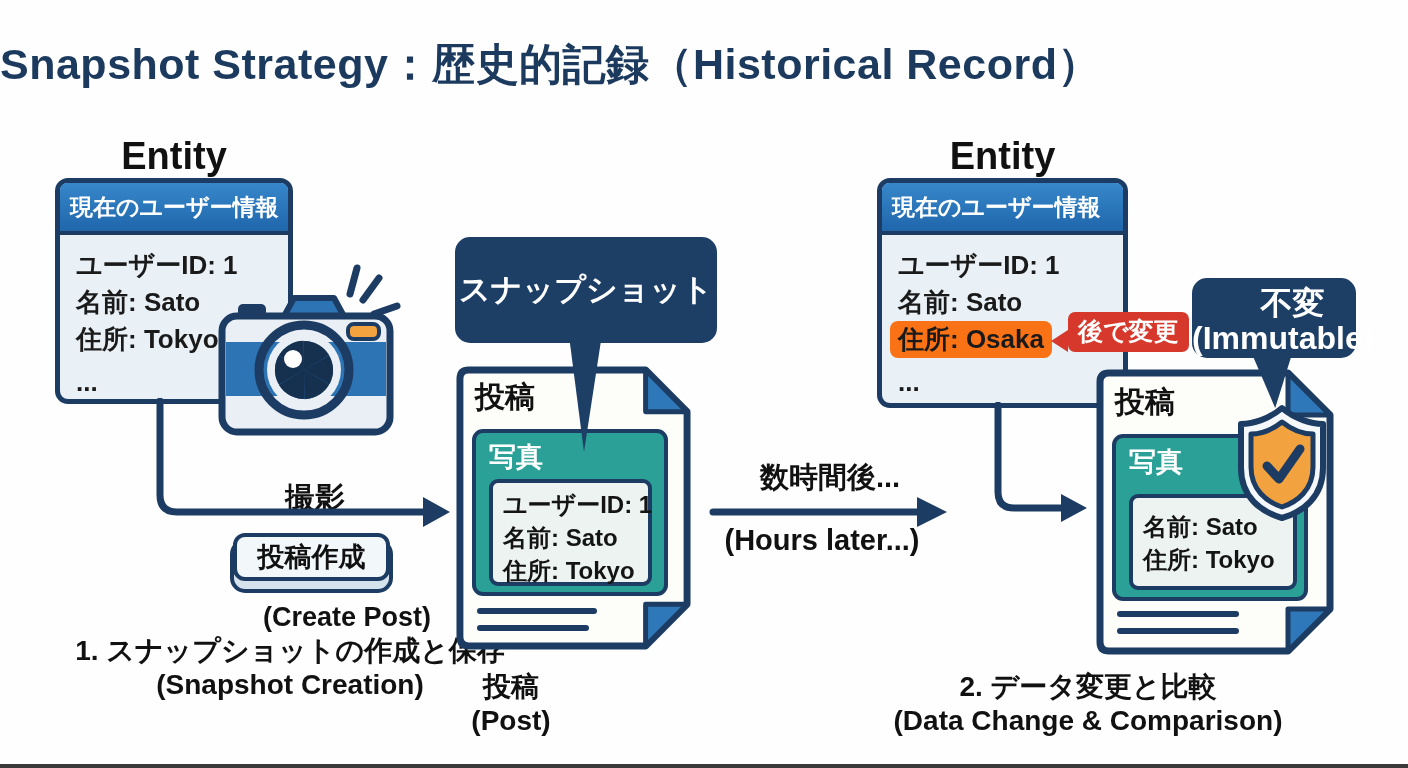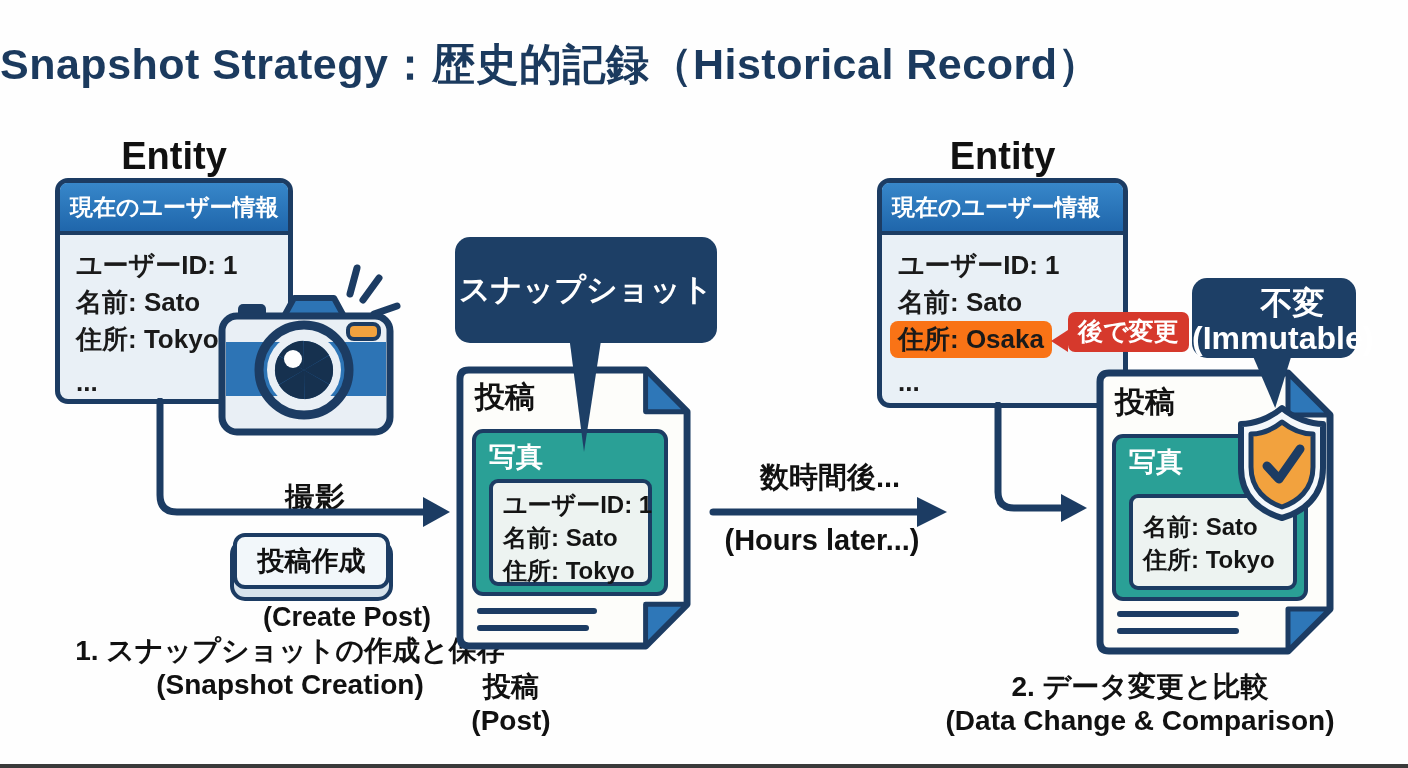--- a/index.html
+++ b/index.html
@@ -128,21 +128,21 @@
     </g>
     <circle cx="77" cy="103" r="9" fill="#ffffff"></circle>
   </svg>
   <div class="abs camera-caption" style="left:245px;top:436px;width:140px;margin-top:42px;">撮影</div>
 
   <svg class="abs" style="left:130px;top:398px;" width="330" height="132" viewBox="0 0 330 132">
     <path d="M30,3 V97 Q30,114 47,114 H293" fill="none" stroke="#1c3c63" stroke-width="7" stroke-linecap="round"></path>
     <polygon points="293,99 293,129 320,114" fill="#1c3c63"></polygon>
   </svg>
 
-  <div class="abs btn3d" style="left:233px;top:533px;width:157px;height:56px;">投稿作成</div>
+  <div class="abs btn3d" style="left:233px;top:533px;width:157px;height:48px;">投稿作成</div>
   <div class="abs cap" style="left:193px;top:602px;width:238px;">(Create Post)</div>
 
   <div class="abs bubble" style="left:455px;top:237px;width:262px;height:106px;font-family:Liberation Serif, serif;">
     <div class="l1">スナップショット</div>
   </div>
   <div class="abs tail tail-mid" style="left:565px;top:340px;width:38px;height:112px;"></div>
 
   <div class="abs doc" style="left:455px;top:365px;width:237px;height:285px;">
     <svg class="doc-bg" viewBox="0 0 240 287" preserveAspectRatio="none">
       <path d="M14,5 H193 L235,47 V241 L193,283 H14 Q5,283 5,274 V14 Q5,5 14,5 Z" fill="#fdfdfa" stroke="#1c3c63" stroke-width="7" stroke-linejoin="round"></path>
@@ -224,19 +224,19 @@
   </svg>
 
   <div class="abs foot" style="left:60px;top:634px;width:460px;">
     <div>1. スナップショットの作成と保存</div>
     <div>(Snapshot Creation)</div>
   </div>
   <div class="abs foot" style="left:451px;top:670px;width:120px;">
     <div>投稿</div>
     <div>(Post)</div>
   </div>
-  <div class="abs foot" style="left:900px;top:670px;width:480px;">
+  <div class="abs foot" style="left:848px;top:670px;width:480px;">
     <div>2. データ変更と比較</div>
     <div>(Data Change &amp; Comparison)</div>
   </div>
 
   <div class="abs bottom-strip"></div>
 </div>
 
 </body></html>

